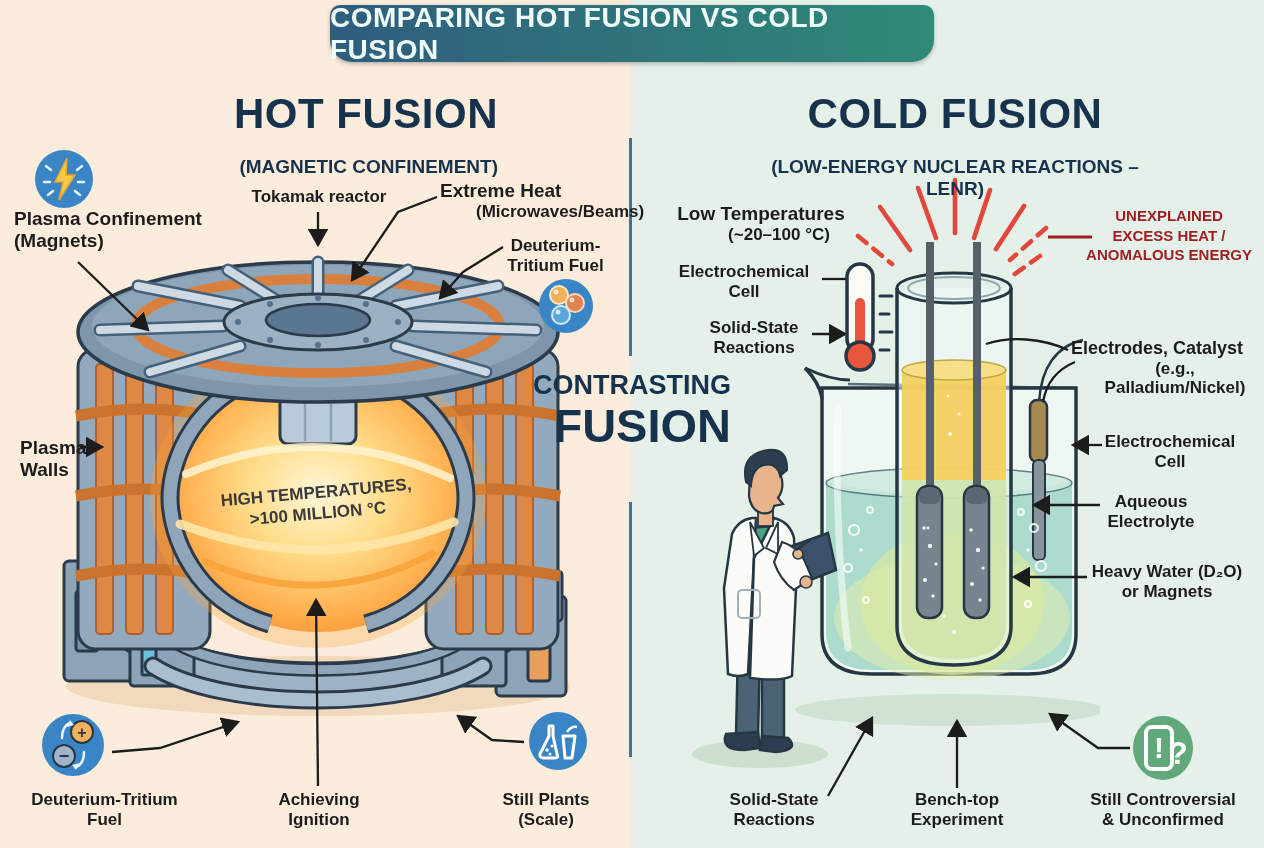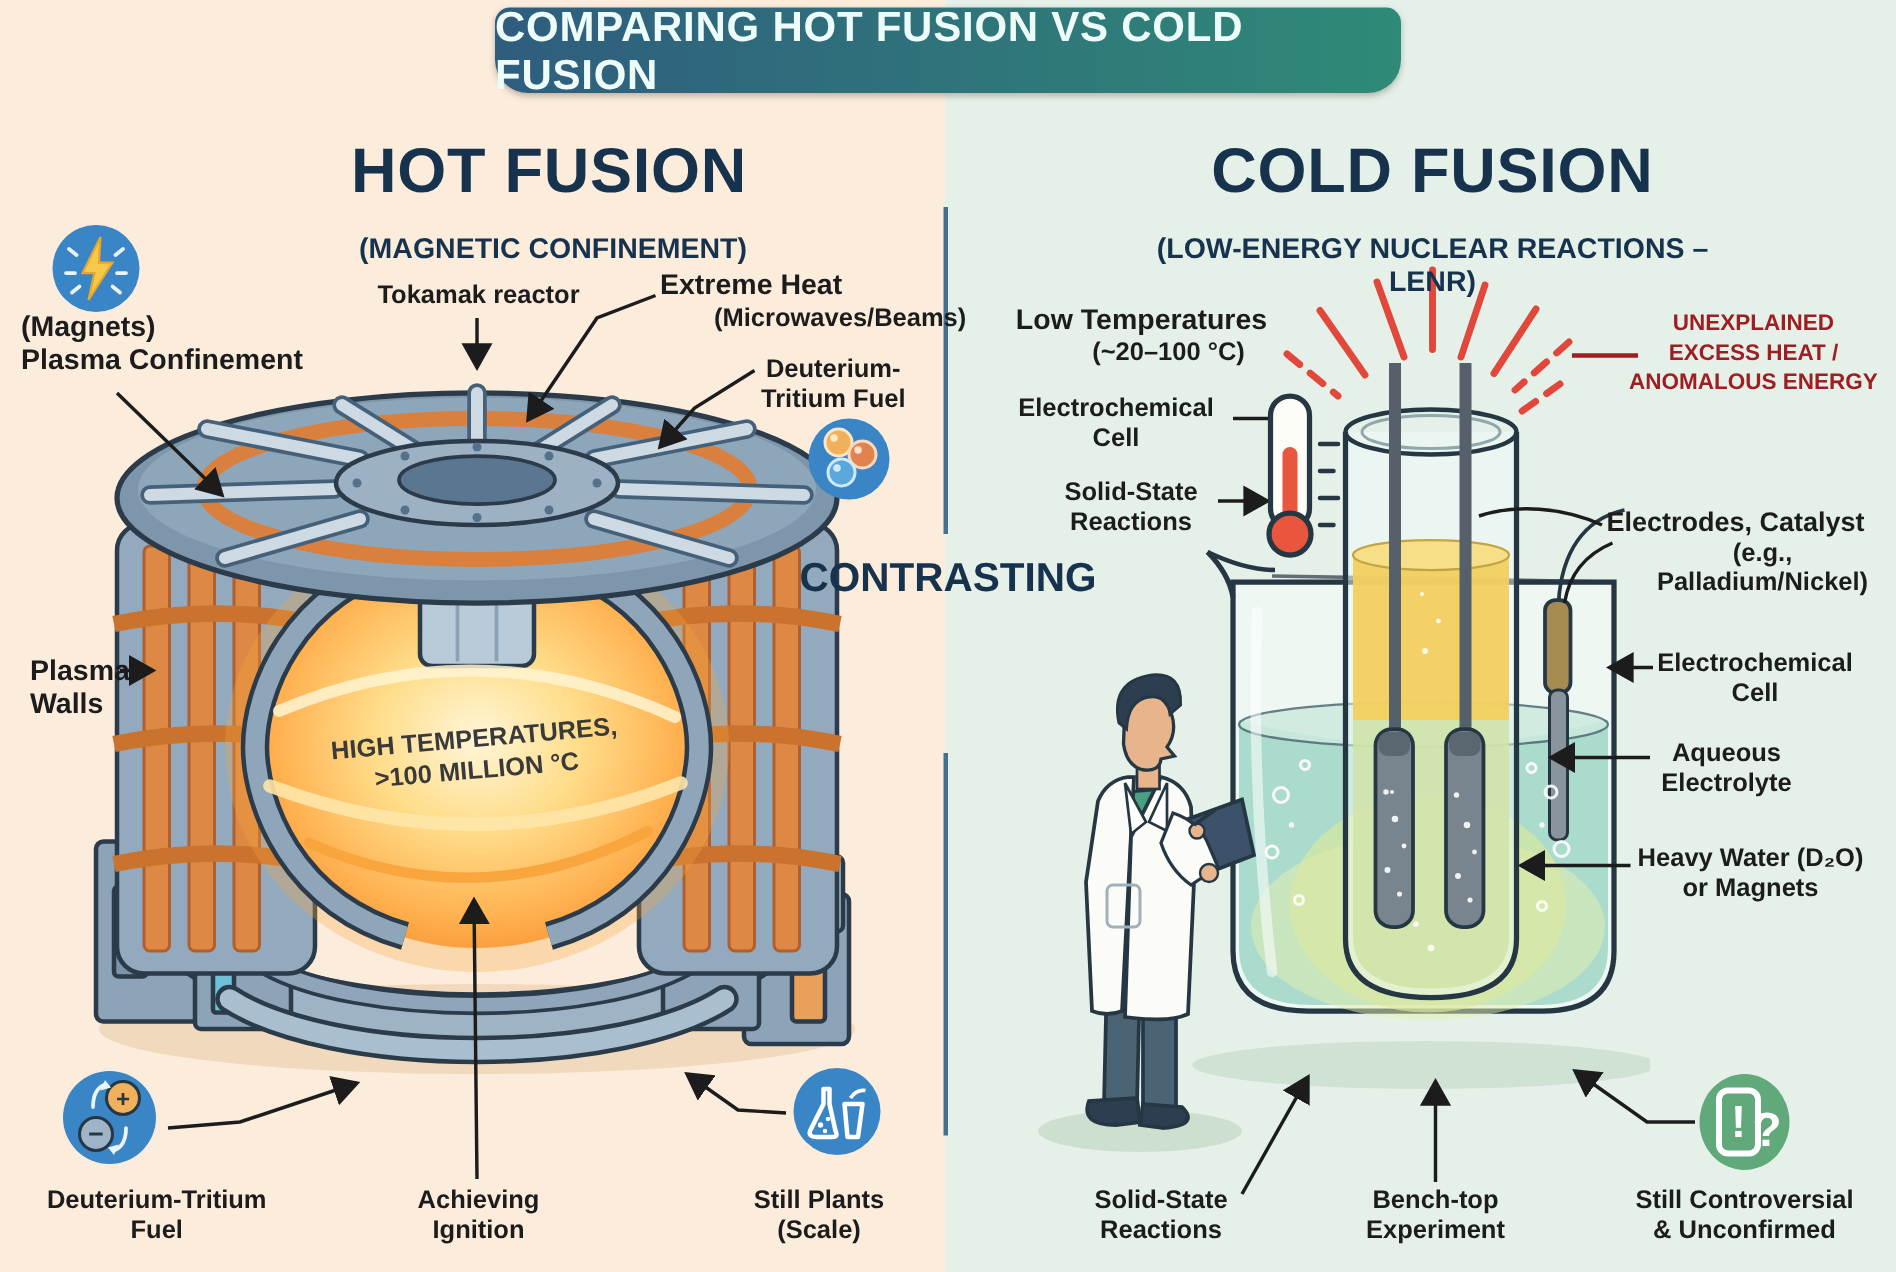--- a/index.html
+++ b/index.html
@@ -49,20 +49,21 @@
   <div class="main">HOT FUSION</div>
   <div class="sub">(MAGNETIC CONFINEMENT)</div>
 </div>
 <div class="big-title" style="left:740px;top:93px;width:430px;">
   <div class="main">COLD FUSION</div>
   <div class="sub">(LOW-ENERGY NUCLEAR REACTIONS – LENR)</div>
 </div>
 
 <div id="center-title">
   <div class="l1">CONTRASTING</div>
+  <div class="l2">FUSION</div>
 </div>
 
 <svg class="abs" style="left:58px;top:246px;z-index:3;" width="520" height="482" viewBox="0 0 520 482">
   <defs>
     <radialGradient id="plasmaGrad" cx="50%" cy="48%" r="60%">
       <stop offset="0%" stop-color="#fff6d8"></stop>
       <stop offset="38%" stop-color="#ffdd8a"></stop>
       <stop offset="75%" stop-color="#ffb04f"></stop>
       <stop offset="100%" stop-color="#f68c2e"></stop>
     </radialGradient>
@@ -384,22 +385,22 @@
     <g stroke-dasharray="11 9">
       <line x1="858" y1="236" x2="892" y2="264"></line>
       <line x1="1046" y1="228" x2="1010" y2="260"></line>
       <line x1="1040" y1="256" x2="1012" y2="276"></line>
     </g>
   </g>
   <line x1="1048" y1="237" x2="1092" y2="237" stroke="#9e1f23" stroke-width="3"></line>
 </svg>
 
 <div class="label" style="left:14px;top:208px;width:200px;text-align:left;font-size:19px;">
+  <div>Plasma Confinement</div>
   <div>(Magnets)</div>
-  <div>Plasma Confinement</div>
 </div>
 <div class="label" style="left:244px;top:187px;width:150px;">Tokamak reactor</div>
 <div class="label" style="left:440px;top:180px;width:175px;text-align:left;">
   <div style="font-size:19px;">Extreme Heat</div>
   <div class="sub">(Microwaves/Beams)</div>
 </div>
 <div class="label" style="left:498px;top:236px;width:115px;">
   <div>Deuterium-</div>
   <div>Tritium Fuel</div>
 </div>

